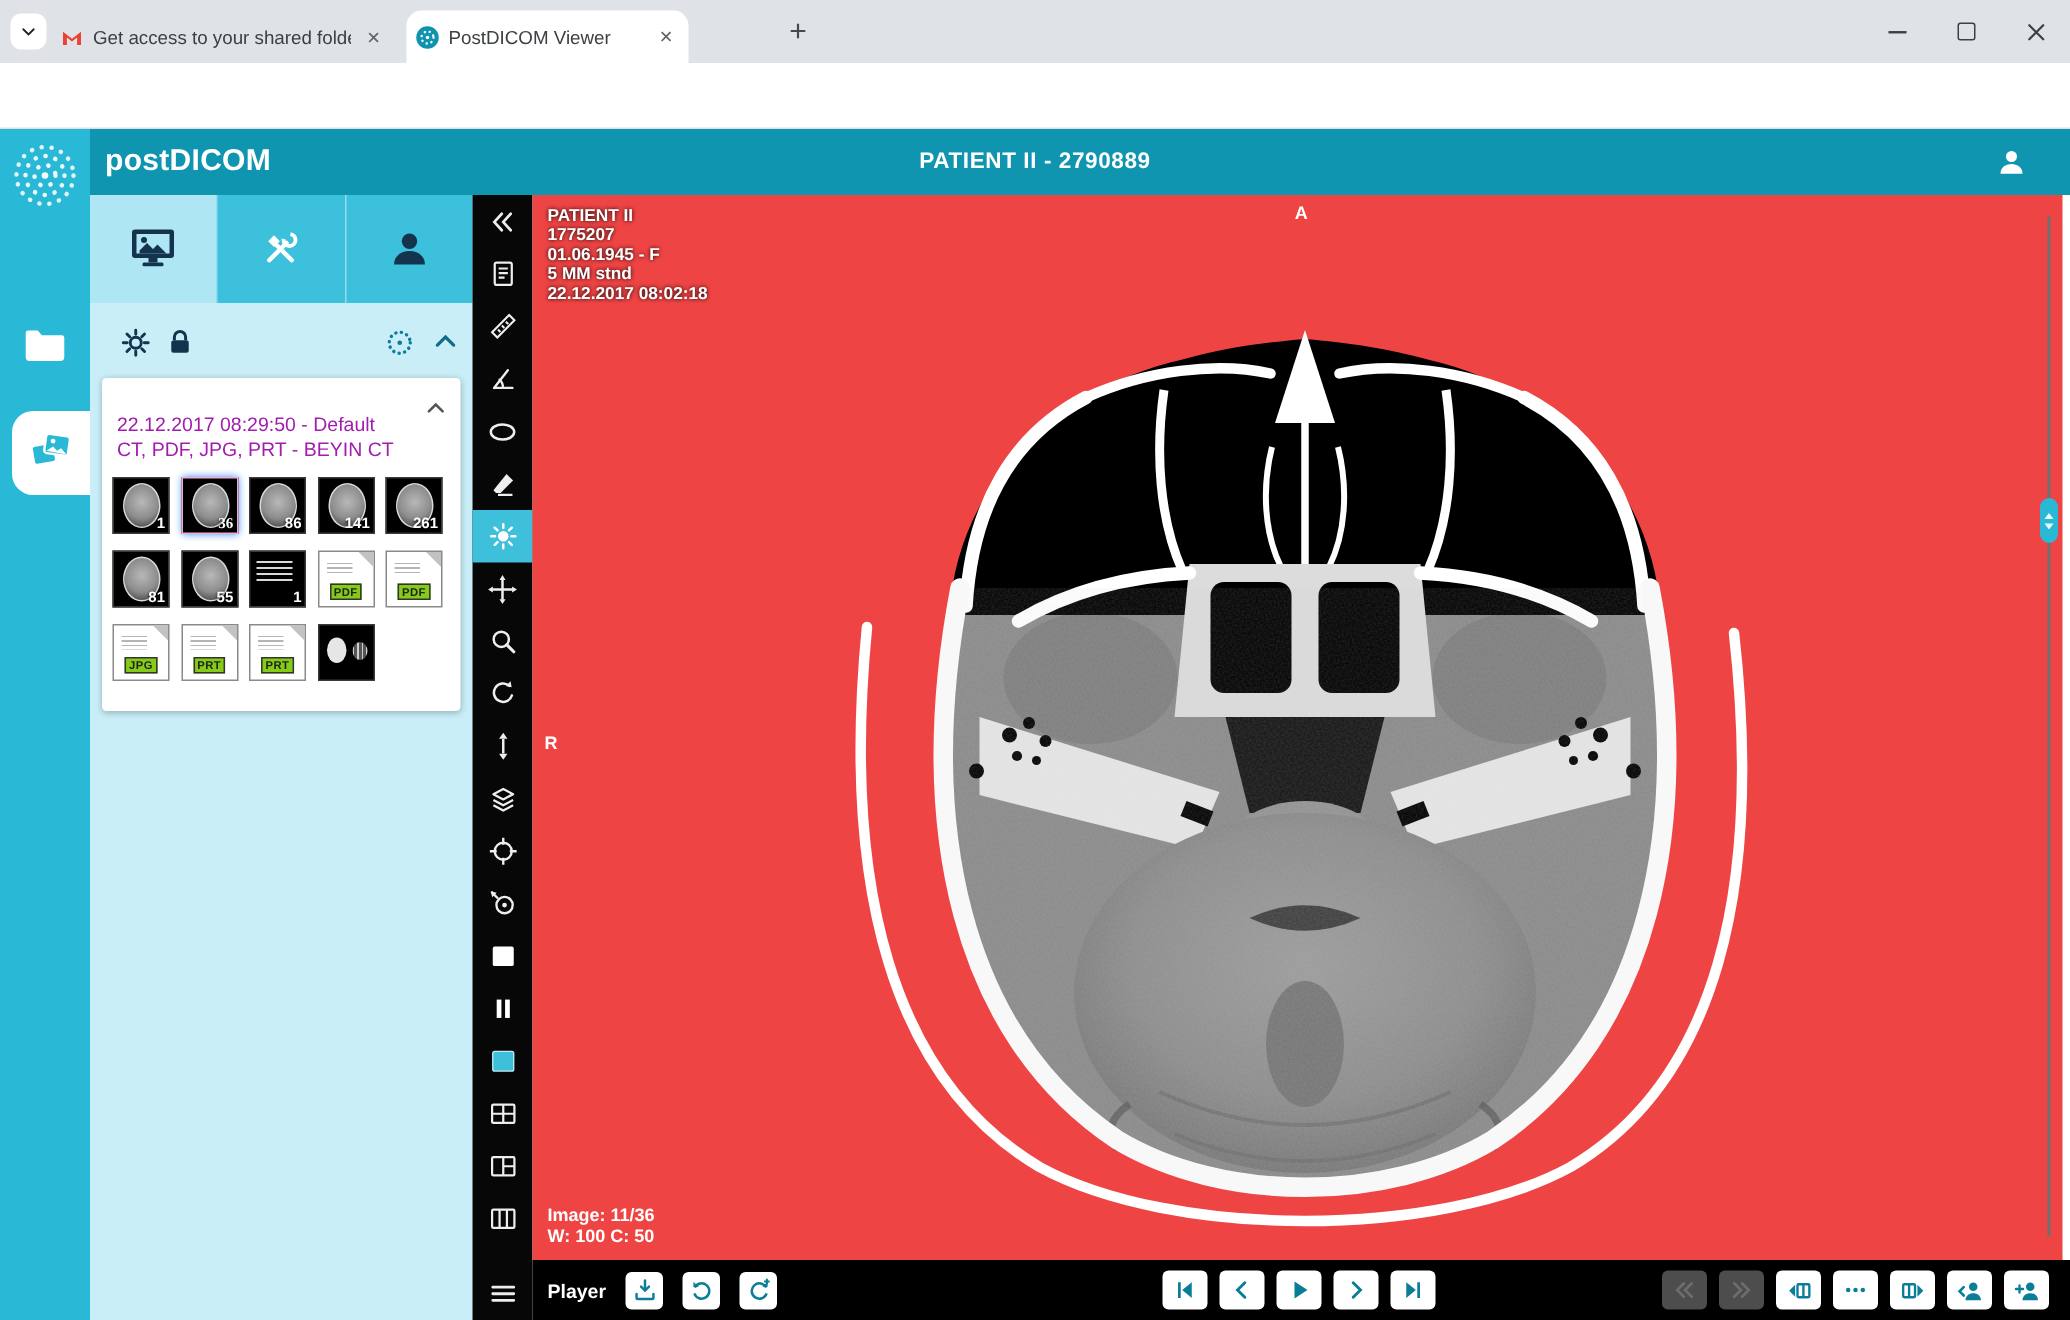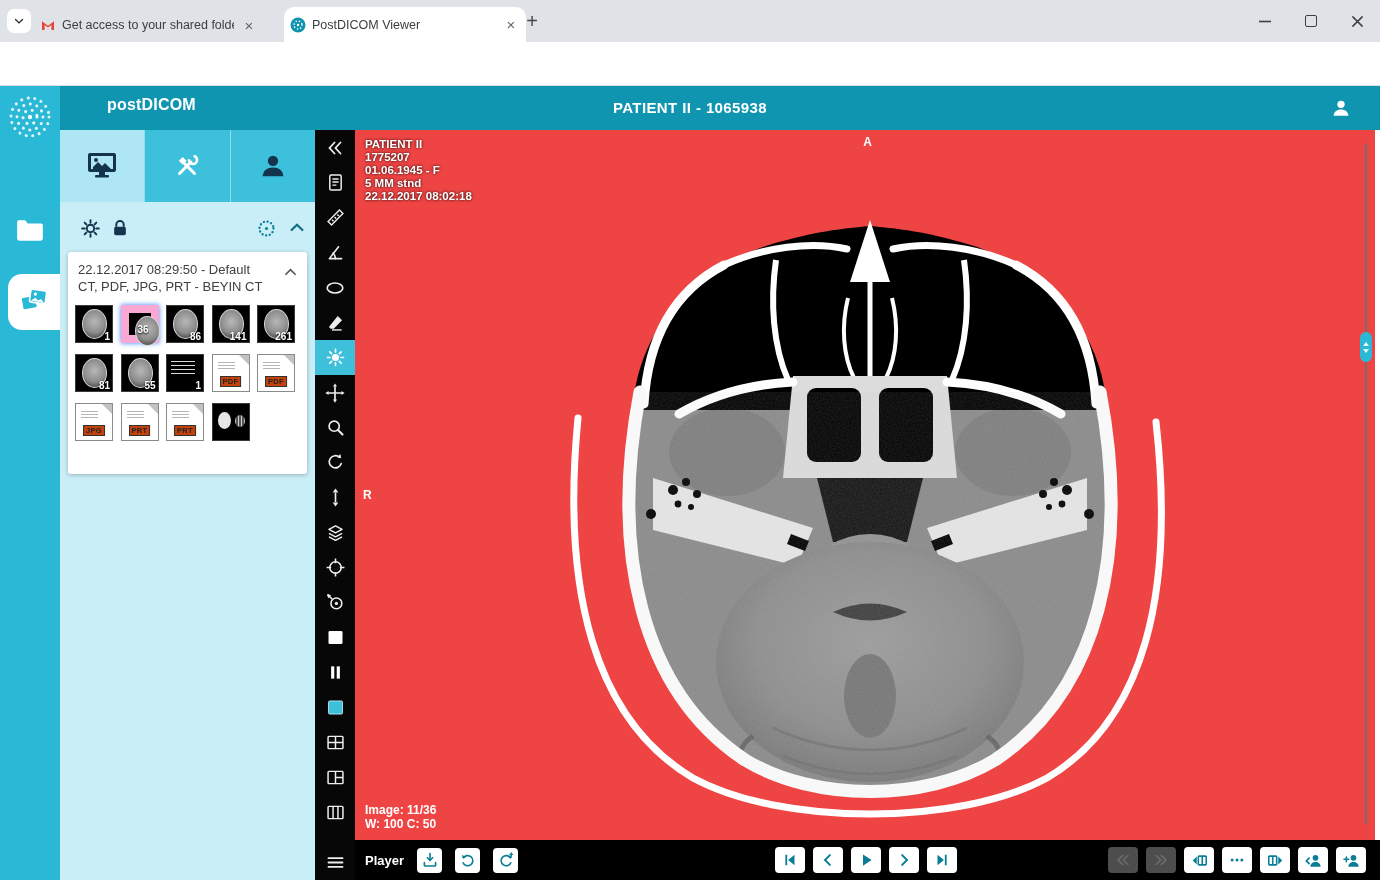--- a/index.html
+++ b/index.html
@@ -28,21 +28,21 @@
   .navbtn{position:absolute;top:52px;width:20px;height:20px;}
   .addrbar{position:absolute;left:126px;top:48px;width:1078px;height:32px;background:#f0f2f5;
            border-radius:16px;display:flex;align-items:center;padding:0 12px;gap:10px;box-sizing:border-box;}
   .urltext{font-size:13.5px;color:#202124;}
   .guestchip{position:absolute;left:1256px;top:49px;width:78px;height:30px;border:1px solid #d2d5da;
              border-radius:15px;display:flex;align-items:center;gap:6px;padding:0 9px;
              font-size:13px;color:#3c4043;box-sizing:border-box;background:#fff;}
 
   
   .appheader{position:absolute;left:0;top:86px;width:1380px;height:44px;background:#1095b1;}
-  .applogo{position:absolute;left:70px;top:10px;font-size:16px;font-weight:700;color:#fff;letter-spacing:.2px;margin-left:37px;}
+  .applogo{position:absolute;left:70px;top:10px;font-size:20px;font-weight:700;color:#fff;letter-spacing:.2px;}
   .apptitle{position:absolute;left:0;right:0;top:13px;text-align:center;color:#fff;
             font-weight:700;font-size:15px;letter-spacing:.4px;}
   .headeruser{position:absolute;right:28px;top:11px;}
 
   
   .rail{position:absolute;left:0;top:86px;width:60px;height:794px;background:#2ab8d7;}
   .raillogo{position:absolute;left:4px;top:5px;}
   .railfolder{position:absolute;left:15px;top:131px;}
   .railsel{position:absolute;left:8px;top:188px;width:52px;height:56px;background:#fff;
            border-radius:14px 0 0 14px;display:flex;align-items:center;justify-content:center;}
@@ -51,38 +51,38 @@
   .panel{position:absolute;left:60px;top:130px;width:255px;height:750px;background:#c9eef7;}
   .ptabs{position:absolute;left:0;top:0;width:255px;height:72px;display:flex;}
   .ptab{flex:1;display:flex;align-items:center;justify-content:center;}
   .ptab.active{background:#aee7f3;}
   .ptab.other{background:#3cc0db;border-left:1px solid rgba(255,255,255,.45);}
   .prow{position:absolute;left:0;top:84px;width:255px;height:32px;}
   .prow > div{position:absolute;top:4px;}
 
   .seriescard{position:absolute;left:8px;top:122px;width:239px;height:222px;background:#fff;
               border-radius:3px;box-shadow:0 1px 4px rgba(0,0,0,.25);}
-  .scheader{padding:9px 26px 2px 10px;font-size:13px;color:#404040;line-height:17px;position:relative;}
+  .scheader{padding:22px 26px 2px 10px;font-size:13px;color:#a21caf;line-height:17px;position:relative;}
   .scchev{position:absolute;right:8px;top:12px;}
   .thumbgrid{display:grid;grid-template-columns:repeat(5,38px);grid-auto-rows:38px;
              gap:11px 7.5px;padding:8px 0 0 7px;}
   .thumb{width:38px;height:38px;background:#000;position:relative;border:1px solid #3a3a3a;box-sizing:border-box;}
   .thumb .blob{position:absolute;left:6px;top:3px;width:23px;height:28px;border-radius:50%;
        background:radial-gradient(circle at 50% 42%,#b8b8b8 0%,#8c8c8c 55%,#4f4f4f 85%,#222 100%);
        border:1.5px solid #d9d9d9;}
-  .thumb.sel{border:8px solid #f9a8d4;box-shadow:0 0 5px #2e86ff;}
+  .thumb.sel{border:1px solid #f9a8d4;box-shadow:0 0 5px #2e86ff;font-family:Liberation Serif, serif;}
   .tcount{position:absolute;right:2px;bottom:0;color:#fff;font-size:10px;font-weight:700;
           text-shadow:0 1px 2px #000;z-index:2;}
   .thumb.doc{background:#fff;border:1px solid #8a8a8a;}
   .doc .fold{position:absolute;right:0;top:0;width:0;height:0;border-style:solid;
              border-width:0 10px 10px 0;border-color:transparent #c2c2c2 transparent transparent;}
   .doc .dlines{position:absolute;left:5px;top:7px;width:17px;height:9px;
                background:repeating-linear-gradient(#b5b5b5 0 1px,transparent 1px 3px);}
   .doc .dlabel{position:absolute;left:50%;transform:translateX(-50%);bottom:4px;border:1px solid #333;
-               font-size:7.5px;font-weight:700;padding:0 2px;color:#222;background:#c2410c;letter-spacing:.3px;}
+               font-size:7.5px;font-weight:700;padding:0 2px;color:#222;background:#84cc16;letter-spacing:.3px;}
   .thumb.report .rlines{position:absolute;left:4px;top:6px;width:24px;height:16px;
                background:repeating-linear-gradient(rgba(255,255,255,.85) 0 1px,transparent 1px 4px);}
   .thumb.capture .c1{position:absolute;left:5px;top:8px;width:13px;height:17px;border-radius:50%;background:#e6e6e6;}
   .thumb.capture .c2{position:absolute;right:4px;top:11px;width:10px;height:12px;border-radius:50%;
                background:repeating-linear-gradient(90deg,#cfcfcf 0 1px,#555 1px 3px);}
 
   
   .tools{position:absolute;left:315px;top:130px;width:40px;height:750px;background:#070707;
          display:flex;flex-direction:column;align-items:center;}
   .tool{width:40px;height:35px;display:flex;align-items:center;justify-content:center;flex:0 0 auto;}
@@ -128,21 +128,21 @@
     </div>
 
     <div class="tab" style="left:34px;width:230px;">
       <svg width="16" height="16" viewBox="0 0 16 16">
           <path fill="#ea4335" d="M2 4.2V13h2.6V8l3.4 2.6L11.4 8v5H14V4.2L8 8.8z"></path>
         </svg>
       <span class="tablabel">Get access to your shared folde</span>
       <span class="tabclose">×</span>
     </div>
 
-    <div class="tab active" style="left:284px;width:242px;">
+    <div class="tab active" style="left:271px;width:188px;">
       <svg width="16" height="16" viewBox="0 0 16 16">
           <circle cx="8" cy="8" r="7.5" fill="#0f93ae"></circle>
           <circle cx="8" cy="8" r="4" fill="none" stroke="#fff" stroke-width="1.6" stroke-linecap="round" stroke-dasharray="0.1 3.2"></circle>
           <circle cx="8" cy="8" r="1.2" fill="#fff"></circle>
         </svg>
       <span class="tablabel">PostDICOM Viewer</span>
       <span class="tabclose">×</span>
     </div>
 
     <div class="newtab">+</div>
@@ -212,21 +212,21 @@
             <circle cx="12" cy="5" r="1.8"></circle>
             <circle cx="12" cy="12" r="1.8"></circle>
             <circle cx="12" cy="19" r="1.8"></circle>
           </g>
         </svg>
     </div>
   </div>
 
   <div class="appheader">
     <div class="applogo">postDICOM</div>
-    <div class="apptitle">PATIENT II - 1065938</div>
+    <div class="apptitle">PATIENT II - 2790889</div>
     <div class="headeruser">
       <svg width="22" height="22" viewBox="0 0 24 24">
           <circle cx="12" cy="8" r="4" fill="#fff"></circle>
           <path d="M4 20.5c0-4.4 3.6-7 8-7s8 2.6 8 7z" fill="#fff"></path>
         </svg>
     </div>
   </div>
 
   <div class="rail">
     <div class="raillogo">

